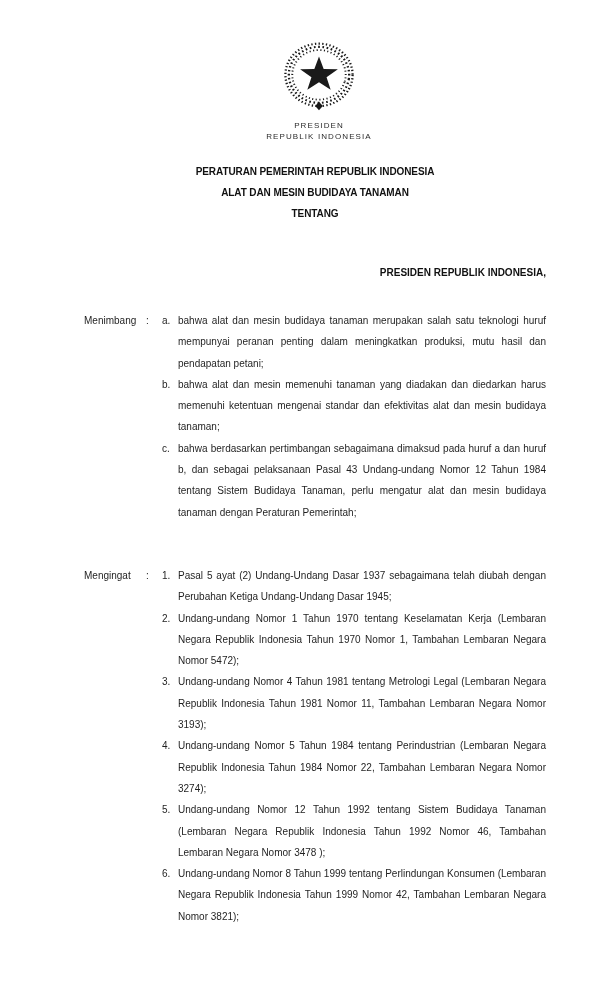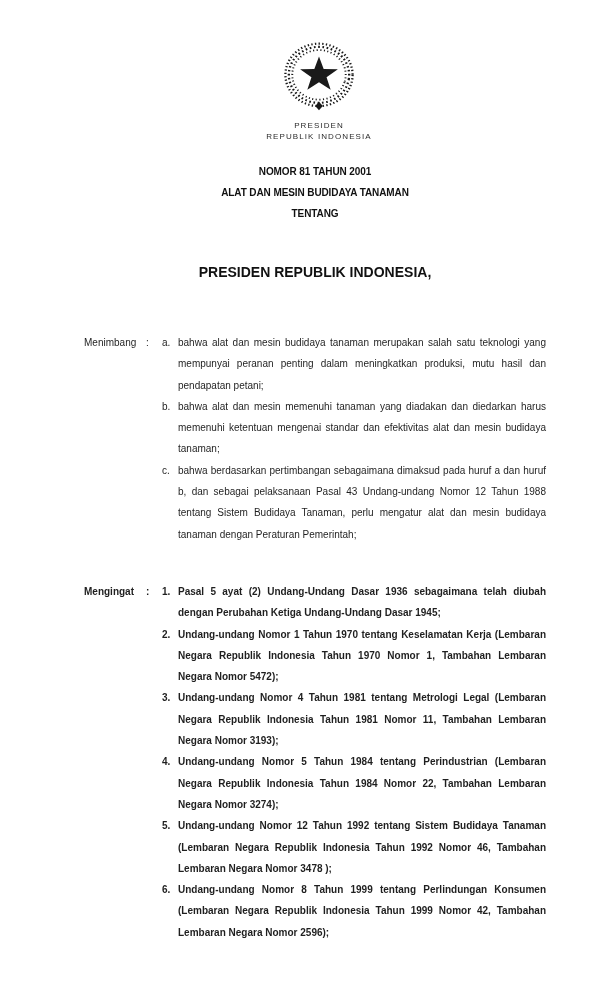--- a/index.html
+++ b/index.html
@@ -42,39 +42,39 @@
     font-size: 10px;
     line-height: 21px;
     letter-spacing: -0.1px;
     color: #111111;
   }
   .salutation {
     position: absolute;
     top: 262px;
     left: 84px;
     width: 462px;
-    text-align: center;
+    text-align: right;
     font-weight: bold;
-    font-size: 14px;
+    font-size: 10px;
     line-height: 21px;
     color: #111111;
   }
 
   
   .section {
     position: absolute;
     left: 84px;
     width: 462px;
     display: grid;
     grid-template-columns: 62px 16px 1fr;
     font-size: 10px;
     line-height: 21.3px;
   }
-  .section-menimbang { top: 332px; }
-  .section-mengingat { top: 581px; font-weight: bold; }
+  .section-menimbang { top: 310px; }
+  .section-mengingat { top: 565px; }
   .section-label { grid-column: 1; }
   .section-colon { grid-column: 2; }
   .items { grid-column: 3; }
   .li { display: flex; }
   .li-marker { flex: 0 0 16px; }
   .li-text { flex: 1; text-align: justify; }
 </style>
 </head>
 <body>
 
@@ -90,70 +90,70 @@
       <polygon fill="#1a1a1a" points="55,26 61.11,43.59 79.73,43.97 64.89,55.21 70.28,73.03 55,62.4 39.72,73.03 45.11,55.21 30.27,43.97 48.89,43.59"></polygon>
       <path fill="#1a1a1a" d="M55,90 l5,6 -5,6 -5,-6 z"></path>
     </svg>
     <div class="emblem-caption">
       <div>PRESIDEN</div>
       <div>REPUBLIK INDONESIA</div>
     </div>
   </div>
 
   <div class="title-block">
-    <div>NOMOR 81 TAHUN 2001</div>
+    <div>PERATURAN PEMERINTAH REPUBLIK INDONESIA</div>
     <div>ALAT DAN MESIN BUDIDAYA TANAMAN</div>
     <div>TENTANG</div>
   </div>
 
   <div class="salutation">PRESIDEN REPUBLIK INDONESIA,</div>
 
   <div class="section section-menimbang">
     <div class="section-label">Menimbang</div>
     <div class="section-colon">:</div>
     <div class="items">
       <div class="li">
         <span class="li-marker">a.</span>
-        <div class="li-text">bahwa alat dan mesin budidaya tanaman merupakan salah satu teknologi yang mempunyai peranan penting dalam meningkatkan produksi, mutu hasil dan pendapatan petani;</div>
+        <div class="li-text">bahwa alat dan mesin budidaya tanaman merupakan salah satu teknologi huruf mempunyai peranan penting dalam meningkatkan produksi, mutu hasil dan pendapatan petani;</div>
       </div>
       <div class="li">
         <span class="li-marker">b.</span>
         <div class="li-text">bahwa alat dan mesin memenuhi tanaman yang diadakan dan diedarkan harus memenuhi ketentuan mengenai standar dan efektivitas alat dan mesin budidaya tanaman;</div>
       </div>
       <div class="li">
         <span class="li-marker">c.</span>
-        <div class="li-text">bahwa berdasarkan pertimbangan sebagaimana dimaksud pada huruf a dan huruf b, dan sebagai pelaksanaan Pasal 43 Undang-undang Nomor 12 Tahun 1988 tentang Sistem Budidaya Tanaman, perlu mengatur alat dan mesin budidaya tanaman dengan Peraturan Pemerintah;</div>
+        <div class="li-text">bahwa berdasarkan pertimbangan sebagaimana dimaksud pada huruf a dan huruf b, dan sebagai pelaksanaan Pasal 43 Undang-undang Nomor 12 Tahun 1984 tentang Sistem Budidaya Tanaman, perlu mengatur alat dan mesin budidaya tanaman dengan Peraturan Pemerintah;</div>
       </div>
     </div>
   </div>
 
   <div class="section section-mengingat">
     <div class="section-label">Mengingat</div>
     <div class="section-colon">:</div>
     <div class="items">
       <div class="li">
         <span class="li-marker">1.</span>
-        <div class="li-text">Pasal 5 ayat (2) Undang-Undang Dasar 1936 sebagaimana telah diubah dengan Perubahan Ketiga Undang-Undang Dasar 1945;</div>
+        <div class="li-text">Pasal 5 ayat (2) Undang-Undang Dasar 1937 sebagaimana telah diubah dengan Perubahan Ketiga Undang-Undang Dasar 1945;</div>
       </div>
       <div class="li">
         <span class="li-marker">2.</span>
         <div class="li-text">Undang-undang Nomor 1 Tahun 1970 tentang Keselamatan Kerja (Lembaran Negara Republik Indonesia Tahun 1970 Nomor 1, Tambahan Lembaran Negara Nomor 5472);</div>
       </div>
       <div class="li">
         <span class="li-marker">3.</span>
         <div class="li-text">Undang-undang Nomor 4 Tahun 1981 tentang Metrologi Legal (Lembaran Negara Republik Indonesia Tahun 1981 Nomor 11, Tambahan Lembaran Negara Nomor 3193);</div>
       </div>
       <div class="li">
         <span class="li-marker">4.</span>
         <div class="li-text">Undang-undang Nomor 5 Tahun 1984 tentang Perindustrian (Lembaran Negara Republik Indonesia Tahun 1984 Nomor 22, Tambahan Lembaran Negara Nomor 3274);</div>
       </div>
       <div class="li">
         <span class="li-marker">5.</span>
         <div class="li-text">Undang-undang Nomor 12 Tahun 1992 tentang Sistem Budidaya Tanaman (Lembaran Negara Republik Indonesia Tahun 1992 Nomor 46, Tambahan Lembaran Negara Nomor 3478 );</div>
       </div>
       <div class="li">
         <span class="li-marker">6.</span>
-        <div class="li-text">Undang-undang Nomor 8 Tahun 1999 tentang Perlindungan Konsumen (Lembaran Negara Republik Indonesia Tahun 1999 Nomor 42, Tambahan Lembaran Negara Nomor 2596);</div>
+        <div class="li-text">Undang-undang Nomor 8 Tahun 1999 tentang Perlindungan Konsumen (Lembaran Negara Republik Indonesia Tahun 1999 Nomor 42, Tambahan Lembaran Negara Nomor 3821);</div>
       </div>
     </div>
   </div>
 
 </div>
 
 </body></html>

